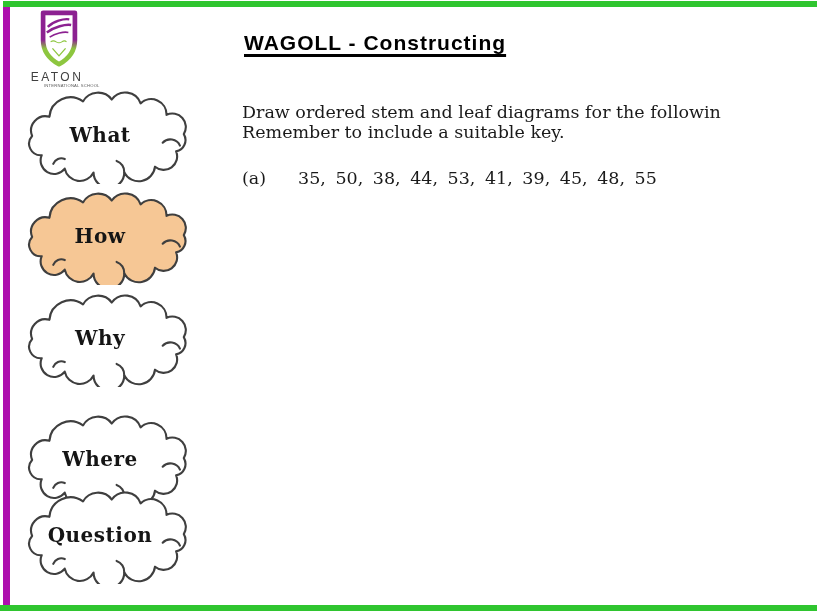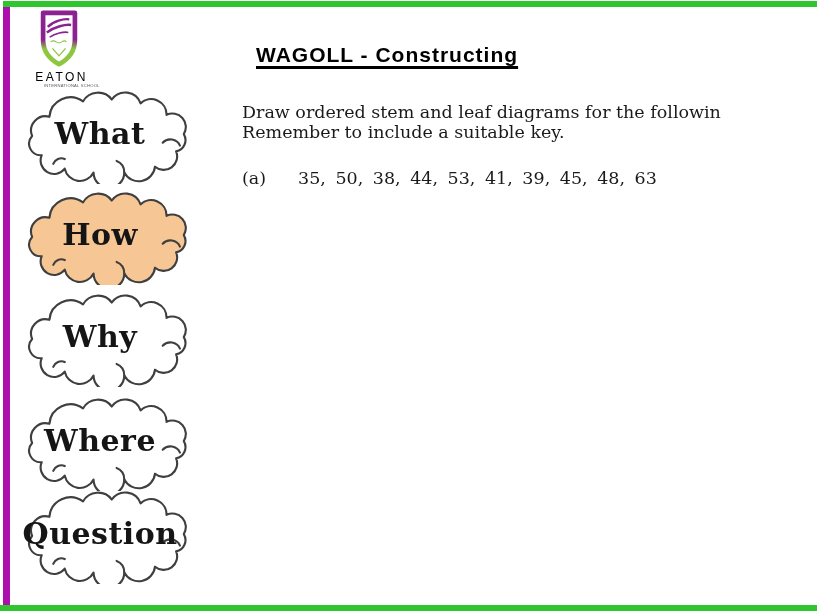--- a/index.html
+++ b/index.html
@@ -10,31 +10,31 @@
   
   .bar{position:absolute;}
   .bar.top{left:3px;top:1px;right:0;height:6px;background:var(--border-green,#2fc52f);}
   .bar.bottom{left:0;top:605px;right:0;height:6px;background:var(--border-green,#2fc52f);}
   .bar.left{left:3px;top:7px;width:7px;height:598px;background:var(--border-magenta,#ae10ae);}
 
   
   .logo{position:absolute;left:30px;top:10px;width:58px;text-align:center;}
   .logo svg{display:block;margin:0 auto;}
   .logo-name{
-    margin-top:2px;font-size:12px;letter-spacing:2.5px;color:#000000;
-    font-weight:400;white-space:nowrap;margin-left:-4px;text-align:right;
+    margin-top:2px;font-size:12px;letter-spacing:2.5px;color:#404040;
+    font-weight:400;white-space:nowrap;margin-left:-4px;
   }
   .logo-sub{
     font-size:8px;color:#5a5a5a;white-space:nowrap;letter-spacing:0.4px;
     transform:scale(0.52);transform-origin:center top;margin-top:-1px;
   }
 
   
   .title{
-    position:absolute;left:240px;top:27px;margin:16px;
+    position:absolute;left:240px;top:27px;margin:4px;
     font-size:21px;font-weight:bold;letter-spacing:1px;color:#000;
     text-decoration:underline;text-decoration-thickness:2.5px;text-underline-offset:4px;
     white-space:nowrap;
   }
 
   
   .serif{font-family:"DejaVu Serif","Liberation Serif",serif;}
   .question{
     position:absolute;left:242px;top:103px;display:flex;align-items:flex-start;
     font-size:17.5px;line-height:19.5px;color:#1a1a1a;white-space:nowrap;
@@ -46,26 +46,26 @@
   .part-label{display:inline-block;width:56px;}
   .part-values{word-spacing:4px;}
 
   
   .cloud{position:absolute;left:8px;width:198px;height:96px;}
   .cloud svg{position:absolute;inset:0;width:100%;height:100%;fill:#ffffff;overflow:visible;}
   .cloud.highlighted svg{fill:var(--cloud-highlight-fill,#f6c795);}
   .cloud-label{
     position:absolute;left:0;right:14px;top:50%;transform:translateY(-56%);
     text-align:center;font-family:"DejaVu Serif","Liberation Serif",serif;
-    font-weight:bold;font-size:30px;letter-spacing:0.5px;color:#151515;
+    font-weight:bold;font-size:20px;letter-spacing:0.5px;color:#151515;
   }
   .cloud.c0{top:88px;}
   .cloud.c1{top:189px;}
   .cloud.c2{top:291px;}
-  .cloud.c3{top:395px;}
+  .cloud.c3{top:412px;}
   .cloud.c4{top:488px;}
 </style>
 </head>
 <body>
 
 <svg width="0" height="0" style="position:absolute">
   <symbol id="cloud-shape">
     <g stroke="#3f3f3f" stroke-width="2.2" stroke-linecap="round" stroke-linejoin="round">
       <path d="M 40,30
                A 22,22 0 0 1 75,14
@@ -116,21 +116,21 @@
   <h1 class="title">WAGOLL - Constructing</h1>
 
   <div class="question serif">
     <span class="q-text">
       <div>Draw ordered stem and leaf diagrams for the followin</div>
       <div>Remember to include a suitable key.</div>
     </span>
   </div>
 
   <div class="part-row serif">
-    <span class="part-label">(a)</span><span class="part-values">35, 50, 38, 44, 53, 41, 39, 45, 48, 63</span>
+    <span class="part-label">(a)</span><span class="part-values">35, 50, 38, 44, 53, 41, 39, 45, 48, 55</span>
   </div>
 
   <div class="cloud c0">
     <svg viewBox="0 0 200 100">
         <use href="#cloud-shape"></use>
       </svg>
     <span class="cloud-label">What</span>
   </div>
 
   <div class="cloud c1 highlighted">

